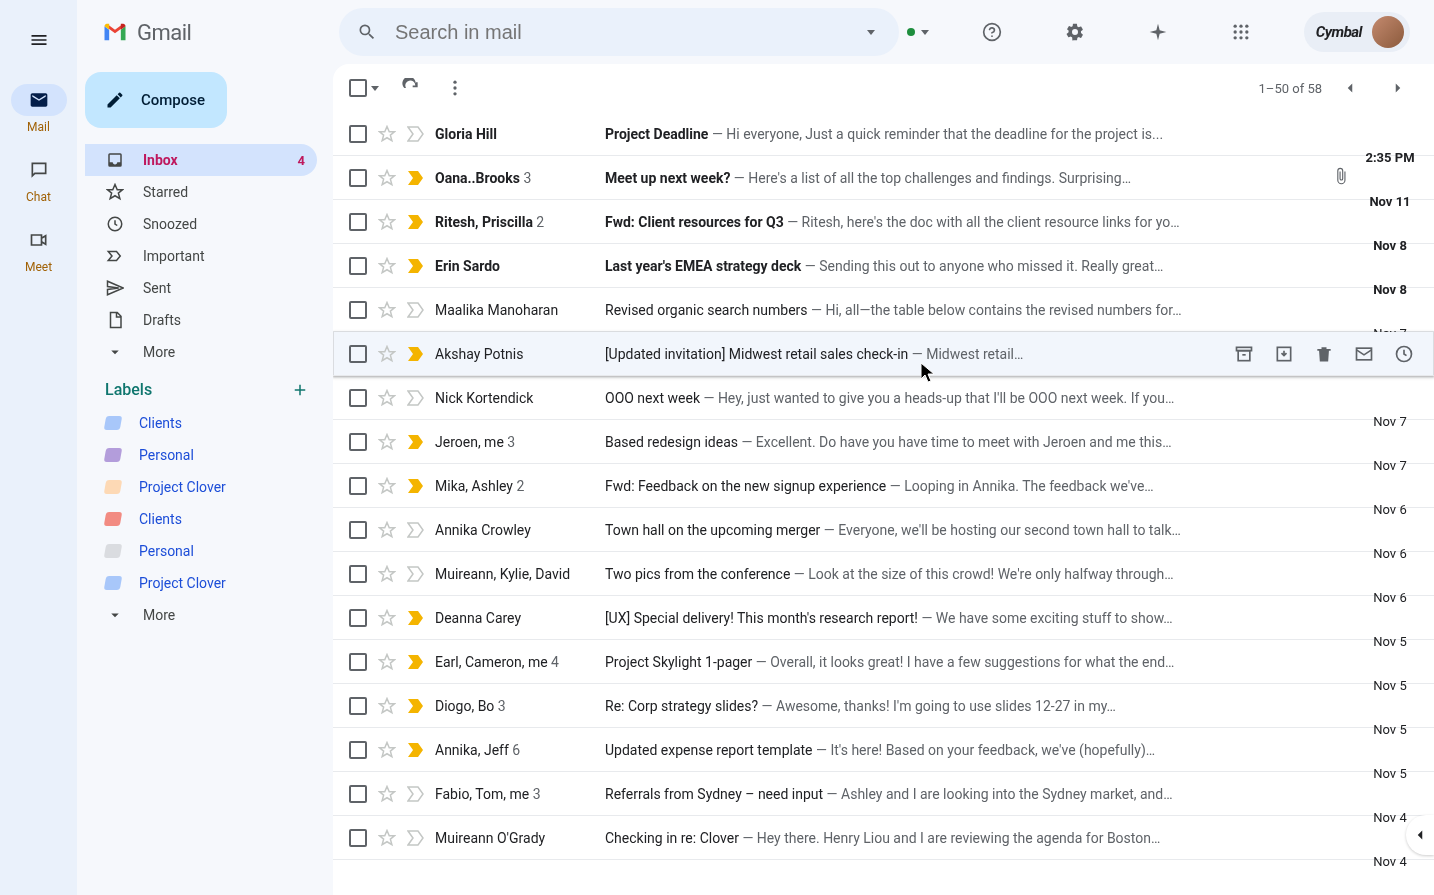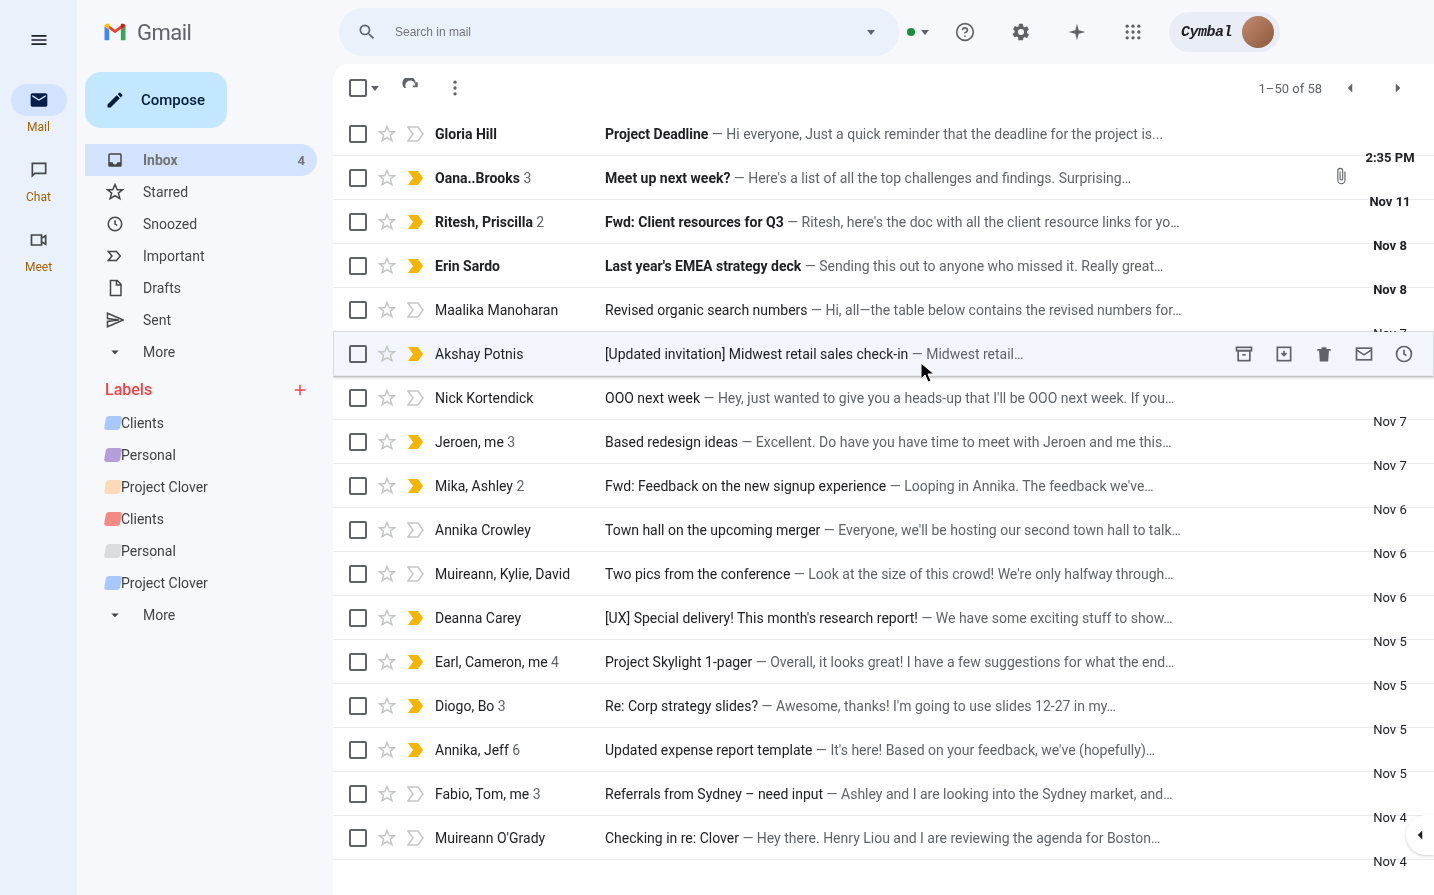--- a/index.html
+++ b/index.html
@@ -9,35 +9,35 @@
 .rail-menu { width: 48px; height: 48px; display: flex; align-items: center; justify-content: center; border-radius: 50%; cursor: pointer; }
 .rail-item { display: flex; flex-direction: column; align-items: center; gap: 4px; cursor: pointer; }
 .rail-icon-wrap { width: 56px; height: 32px; border-radius: 16px; display: flex; align-items: center; justify-content: center; }
 .rail-icon-wrap.active { background: #d3e3fd; }
 .rail-label { font-size: 12px; color: #a16207; }
 .main { flex: 1; display: flex; flex-direction: column; }
 .header { height: 64px; display: flex; align-items: center; padding: 0 16px; gap: 8px; }
 .logo-area { width: 238px; display: flex; align-items: center; gap: 8px; padding-left: 8px; }
 .logo-text { font-size: 22px; color: #5f6368; font-weight: 400; letter-spacing: -0.5px; }
 .search-bar { flex: 0 0 560px; height: 48px; background: #eaf1fb; border-radius: 24px; display: flex; align-items: center; padding: 0 8px; gap: 8px; }
-.search-bar input { flex: 1; border: none; background: transparent; font-size: 12px; color: #5f6368; outline: none; }
-.header-right { flex: 1; display: flex; align-items: center; justify-content: flex-start; gap: 16px; padding-right: 8px; font-family: Liberation Mono, monospace; }
+.search-bar input { flex: 1; border: none; background: transparent; font-size: 20px; color: #5f6368; outline: none; }
+.header-right { flex: 1; display: flex; align-items: center; justify-content: space-between; gap: 16px; padding-right: 8px; }
 .status-dot { width: 8px; height: 8px; background: #1e8e3e; border-radius: 50%; }
 .header-icon { width: 40px; height: 40px; display: flex; align-items: center; justify-content: center; border-radius: 50%; cursor: pointer; color: #5f6368; }
 .org-chip { display: flex; align-items: center; gap: 10px; background: #e9eef6; border-radius: 24px; padding: 4px 6px 4px 12px; cursor: pointer; }
 .org-name { font-weight: 700; font-size: 15px; font-style: italic; letter-spacing: -0.5px; }
 .avatar { width: 32px; height: 32px; border-radius: 50%; background: linear-gradient(135deg, #c48a6f, #8b5a3c); }
 .content { flex: 1; display: flex; overflow: hidden; }
 .sidebar { width: 256px; padding: 8px 0 8px 8px; display: flex; flex-direction: column; }
 .compose-btn { width: 142px; height: 56px; background: #c2e7ff; border-radius: 16px; display: flex; align-items: center; gap: 16px; padding: 0 20px; font-size: 15px; color: #001d35; cursor: pointer; margin-bottom: 16px; font-weight: 500; }
 .nav-item { height: 32px; display: flex; align-items: center; gap: 18px; padding: 0 12px 0 20px; border-radius: 0 16px 16px 0; cursor: pointer; color: #444746; font-size: 14px; margin-right: 16px; }
-.nav-item.active { background: #d3e3fd; font-weight: 700; color: #737373; }
+.nav-item.active { background: #d3e3fd; font-weight: 700; color: #be185d; }
 .nav-item .count { margin-left: auto; font-size: 13px; }
-.labels-header { display: flex; align-items: center; justify-content: space-between; padding: 12px 24px 8px 20px; font-size: 16px; font-weight: 500; color: #ef4444; }
-.label-item { height: 32px; display: flex; align-items: center; padding: 0 0 0 20px; cursor: pointer; color: #404040; font-size: 14px; }
+.labels-header { display: flex; align-items: center; justify-content: space-between; padding: 12px 24px 8px 20px; font-size: 16px; font-weight: 500; color: #0f766e; }
+.label-item { height: 32px; display: flex; align-items: center; gap: 18px; padding: 0 0 0 20px; cursor: pointer; color: #1d4ed8; font-size: 14px; }
 .label-swatch { width: 16px; height: 14px; border-radius: 3px; transform: skewX(-10deg); }
 .list-pane { flex: 1; background: #fff; border-radius: 16px 0 0 0; margin-top: 0; display: flex; flex-direction: column; overflow: hidden; }
 .toolbar { height: 48px; display: flex; align-items: center; padding: 0 16px; }
 .toolbar-left { display: flex; align-items: center; gap: 20px; }
 .toolbar-right { margin-left: auto; display: flex; align-items: center; gap: 8px; color: #5f6368; font-size: 13px; }
 .checkbox { width: 18px; height: 18px; border: 2px solid #5f6368; border-radius: 2px; cursor: pointer; }
 .email-list { flex: 1; overflow-y: auto; }
 .email-row { height: 44px; display: flex; align-items: center; padding: 0 16px; border-bottom: 1px solid #e8eaed; cursor: pointer; gap: 10px; font-size: 14px; }
 .email-row.unread { font-weight: 700; }
 .email-row.unread .preview { font-weight: 400; }
@@ -197,32 +197,32 @@
           <span class="nav-icon">
               <svg class="icon-svg-sm" viewBox="0 0 24 24">
                 <path fill="none" stroke="currentColor" stroke-width="2" d="M3 6h11l5 6-5 6H3l5-6z"></path>
               </svg>
             </span>
           <span>Important</span>
         </div>
         <div class="nav-item">
           <span class="nav-icon">
               <svg class="icon-svg-sm" viewBox="0 0 24 24">
+                <path fill="none" stroke="currentColor" stroke-width="2" d="M2 21l21-9L2 3v7l15 2-15 2z"></path>
+              </svg>
+            </span>
+          <span>Sent</span>
+        </div>
+        <div class="nav-item">
+          <span class="nav-icon">
+              <svg class="icon-svg-sm" viewBox="0 0 24 24">
                 <path fill="none" stroke="currentColor" stroke-width="2" d="M6 2h9l5 5v15H6z M14 2v6h6"></path>
               </svg>
             </span>
           <span>Drafts</span>
-        </div>
-        <div class="nav-item">
-          <span class="nav-icon">
-              <svg class="icon-svg-sm" viewBox="0 0 24 24">
-                <path fill="none" stroke="currentColor" stroke-width="2" d="M2 21l21-9L2 3v7l15 2-15 2z"></path>
-              </svg>
-            </span>
-          <span>Sent</span>
         </div>
         <div class="nav-item">
           <span class="nav-icon">
               <svg class="icon-svg-sm" viewBox="0 0 24 24">
                 <path d="M7 10l5 5 5-5z"></path>
               </svg>
             </span>
           <span>More</span>
         </div>
         <div class="labels-header">

